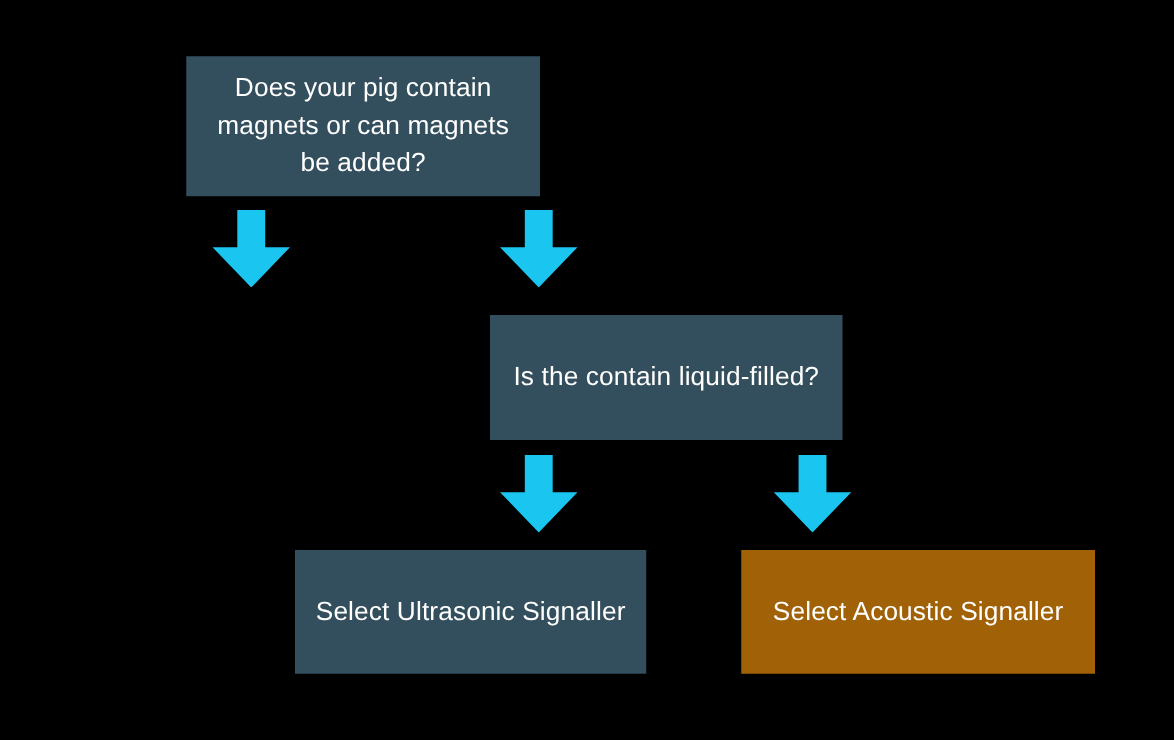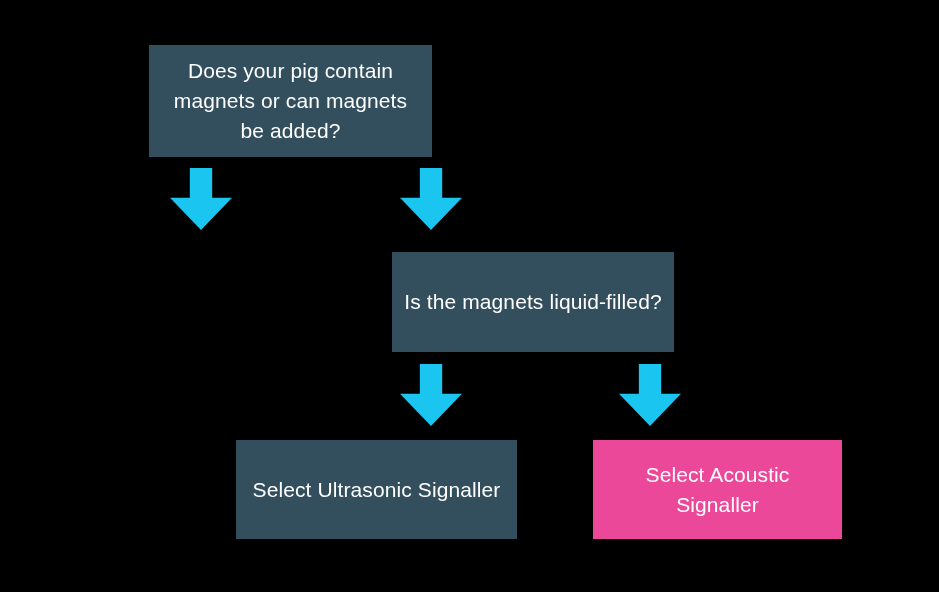--- a/index.html
+++ b/index.html
@@ -62,21 +62,21 @@
     </div>
     <div class="arrow" style="left: 619px; top: 364px; width: 62px; height: 62px;">
       <svg width="62" height="62" viewBox="0 0 100 100" preserveAspectRatio="none">
         <path d="M 32,0 L 68,0 L 68,48 L 100,48 L 50,100 L 0,48 L 32,48 Z" fill="#1ac6f0"></path>
       </svg>
     </div>
     <div class="node" style="left: 149px; top: 45px; width: 283px; height: 112px; background: rgb(51, 78, 92); color: rgb(255, 255, 255);">
       <span class="node-text">Does your pig contain magnets or can magnets be added?</span>
     </div>
     <div class="node" style="left: 392px; top: 252px; width: 282px; height: 100px; background: rgb(51, 78, 92); color: rgb(255, 255, 255);">
-      <span class="node-text">Is the magnets liquid-filled?</span>
+      <span class="node-text">Is the contain liquid-filled?</span>
     </div>
     <div class="node" style="left: 236px; top: 440px; width: 281px; height: 99px; background: rgb(51, 78, 92); color: rgb(255, 255, 255);">
       <span class="node-text">Select Ultrasonic Signaller</span>
     </div>
-    <div class="node" style="left: 593px; top: 440px; width: 249px; height: 99px; background: #ec4899; color: rgb(255, 255, 255);">
+    <div class="node" style="left: 593px; top: 440px; width: 283px; height: 99px; background: #a16207; color: rgb(255, 255, 255);">
       <span class="node-text">Select Acoustic Signaller</span>
     </div>
   </div>
 
 </body></html>

